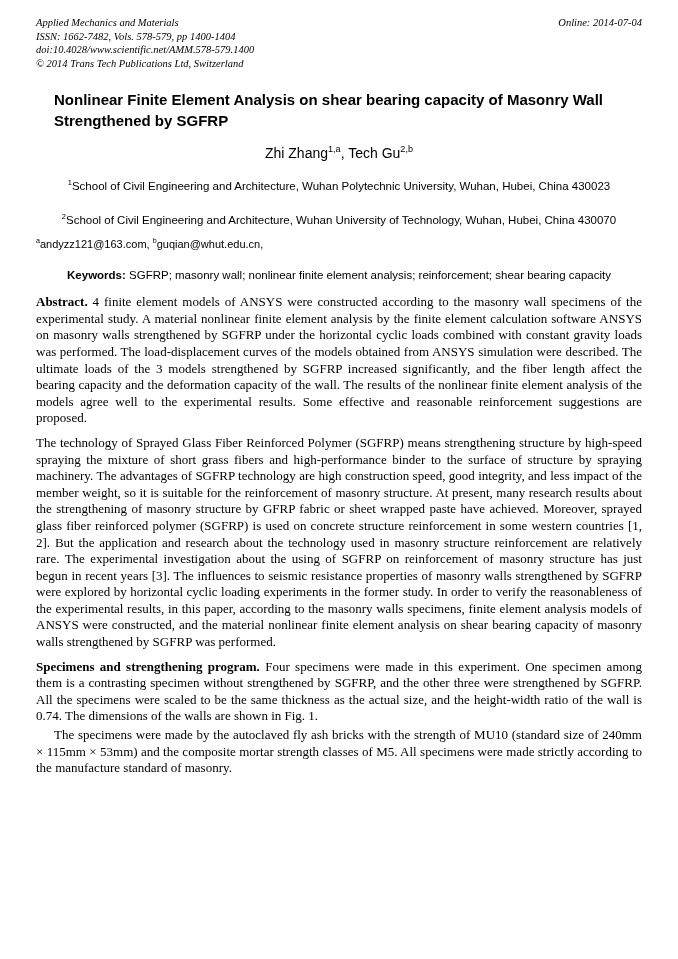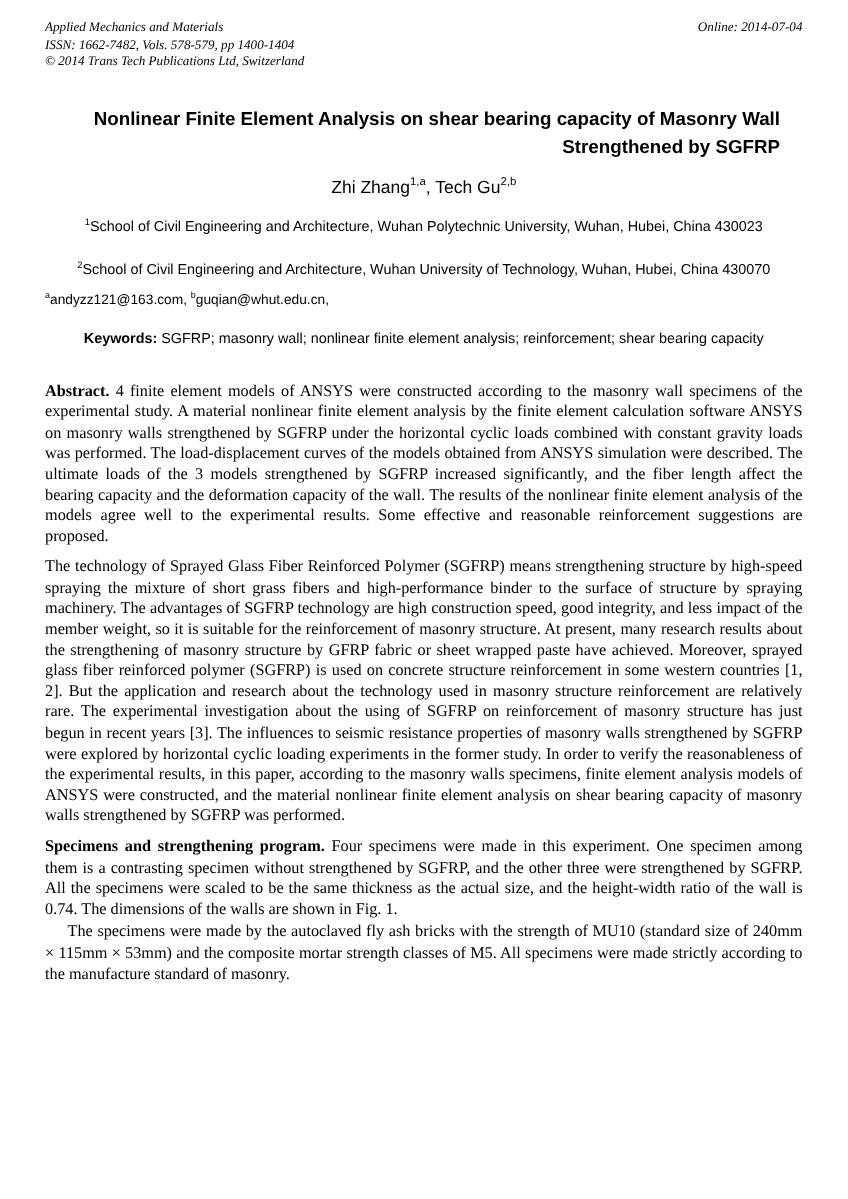--- a/index.html
+++ b/index.html
@@ -23,22 +23,22 @@
     align-items: flex-start;
     font-family: "Liberation Serif", serif;
     font-style: italic;
     font-size: 10.5px;
     line-height: 1.3;
   }
   .journal-header-left { max-width: 420px; }
 
   
   .paper-title {
-    margin-top: 28px;
-    text-align: right;
+    margin-top: 18px;
+    text-align: left;
     font-family: "Liberation Sans", sans-serif;
     font-weight: bold;
     font-size: 15px;
     line-height: 1.45;
     padding: 0 18px;
   }
   .authors-line {
     margin-top: 13px;
     text-align: center;
     font-family: "Liberation Sans", sans-serif;
@@ -69,41 +69,42 @@
   }
   .keywords-label { font-weight: bold; }
 
   
   .body-paragraph {
     font-family: "Liberation Serif", serif;
     font-size: 13px;
     line-height: 16.6px;
     text-align: justify;
   }
-  .abstract-block { margin-top: 25px; }
+  .abstract-block { margin-top: 11px; }
   .runin-label { font-weight: bold; }
 
   .section-heading {
     margin-top: 21px;
     font-family: "Liberation Serif", serif;
     font-weight: bold;
     font-size: 13px;
   }
   .after-heading { margin-top: 8px; }
   .indented-paragraph { text-indent: 18px; margin-top: 2px; }
 </style>
 </head>
 <body>
 
 <div class="page">
 
   <div class="journal-header">
     <div class="journal-header-left">
       <div>Applied Mechanics and Materials</div>
       <div>ISSN: 1662-7482, Vols. 578-579, pp 1400-1404</div>
+      <div>doi:10.4028/www.scientific.net/AMM.578-579.1400</div>
       <div>© 2014 Trans Tech Publications Ltd, Switzerland</div>
     </div>
     <div>Online: 2014-07-04</div>
   </div>
 
   <h1 class="paper-title">Nonlinear Finite Element Analysis on shear bearing capacity of Masonry Wall Strengthened by SGFRP</h1>
 
   <div class="authors-line">
     <span>Zhi Zhang</span><sup>1,a</sup><span>, </span><span>Tech Gu</span><sup>2,b</sup>
   </div>

